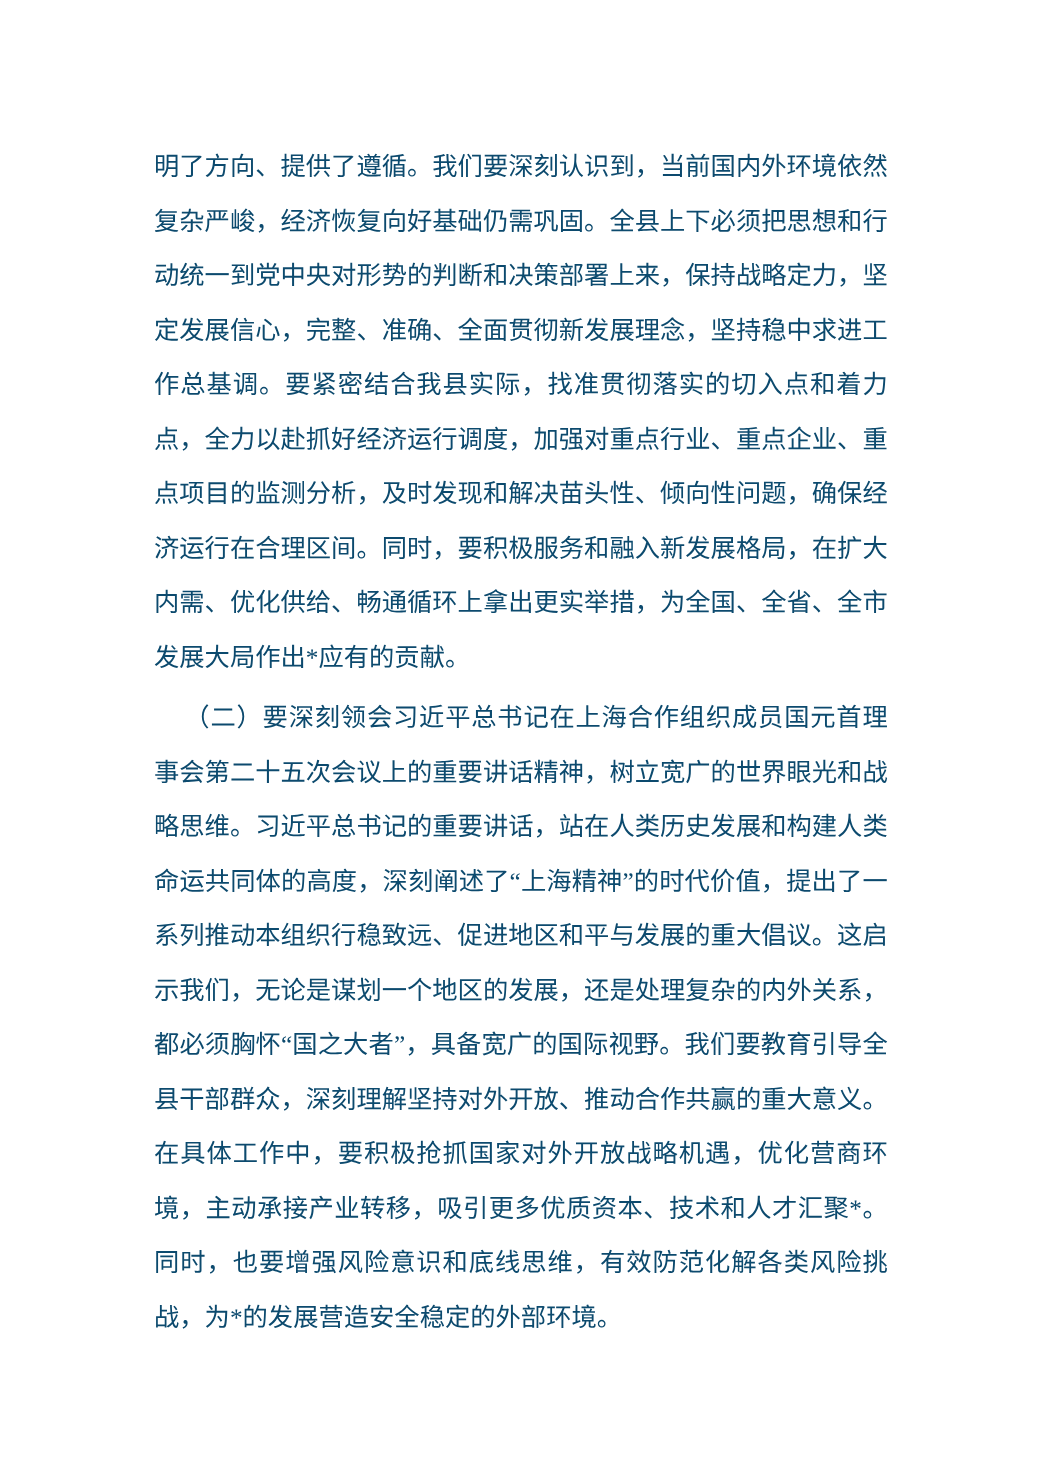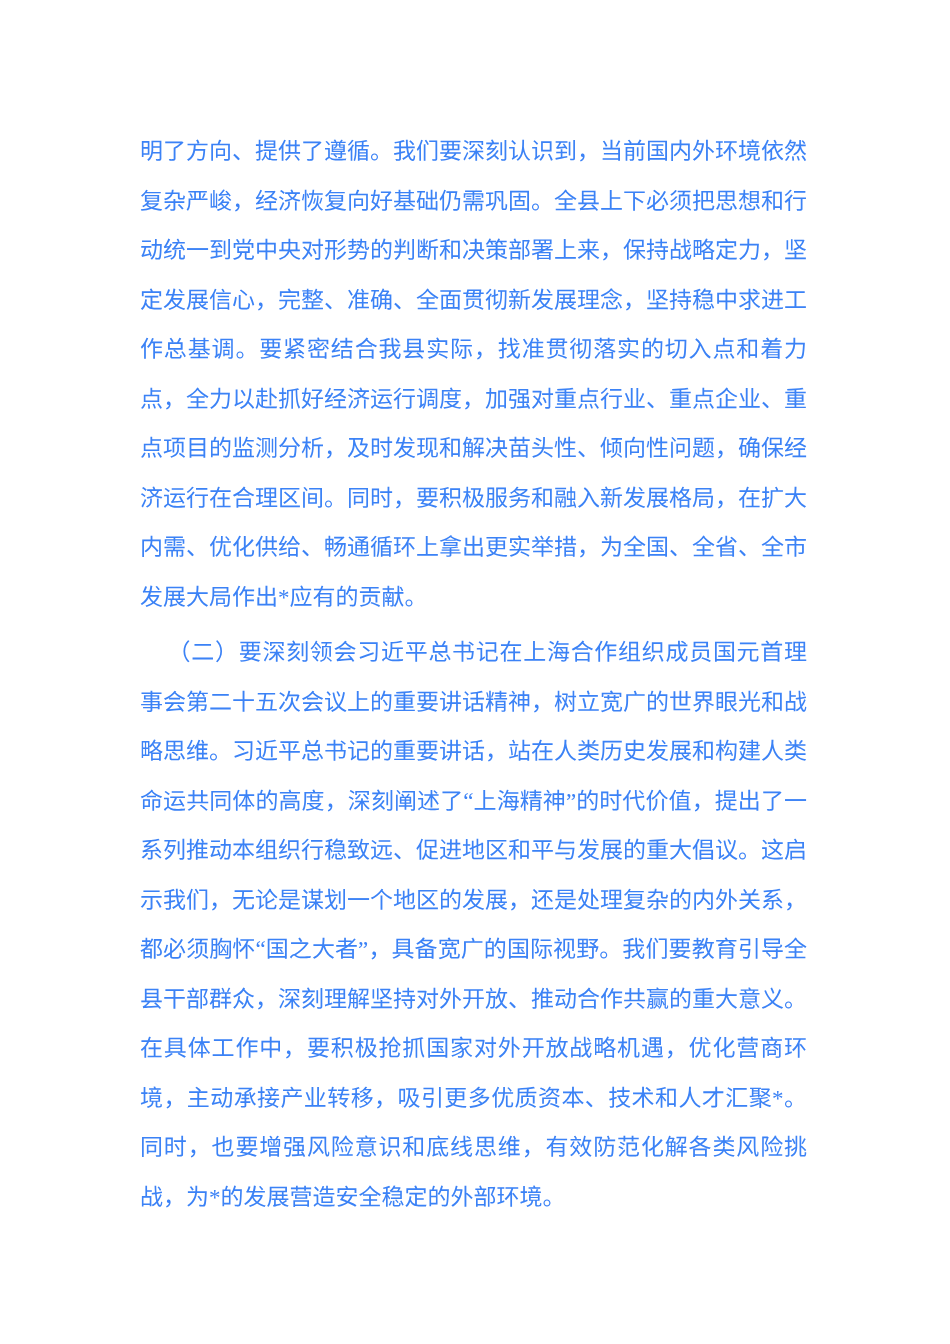--- a/index.html
+++ b/index.html
@@ -19,21 +19,21 @@
     left: 140px;
     top: 127px;
     width: 667px;
   }
   .para {
     margin: 0;
     padding: 0;
     font-family: "Liberation Serif", "DejaVu Serif", serif;
     font-size: 23px;
     line-height: 49.5px;
-    color: #3b82f6;
+    color: #0c4a6e;
     text-align: justify;
     letter-spacing: 0;
     word-break: break-all;
   }
   .para.indent {
     text-indent: 1.2em;
     margin-top: 6px;
   }
 </style>
 </head>

